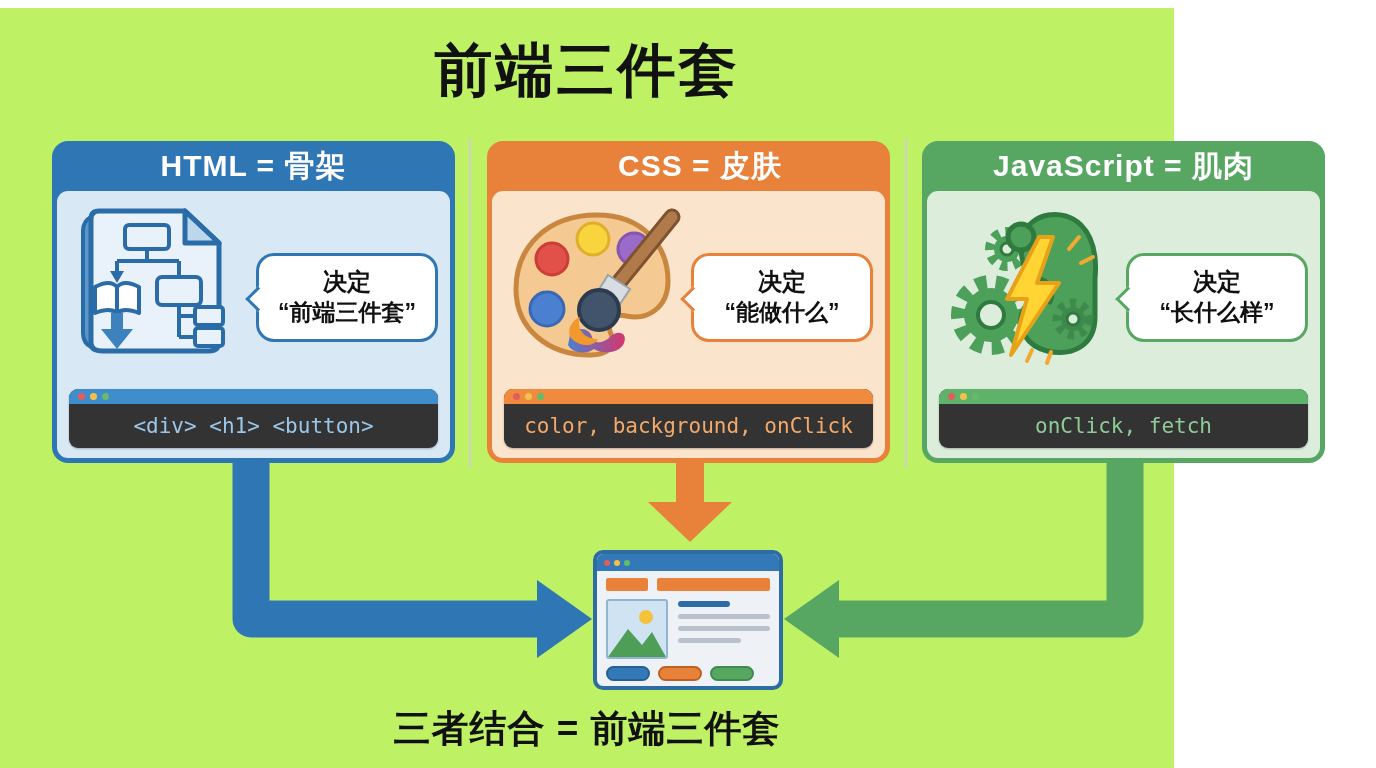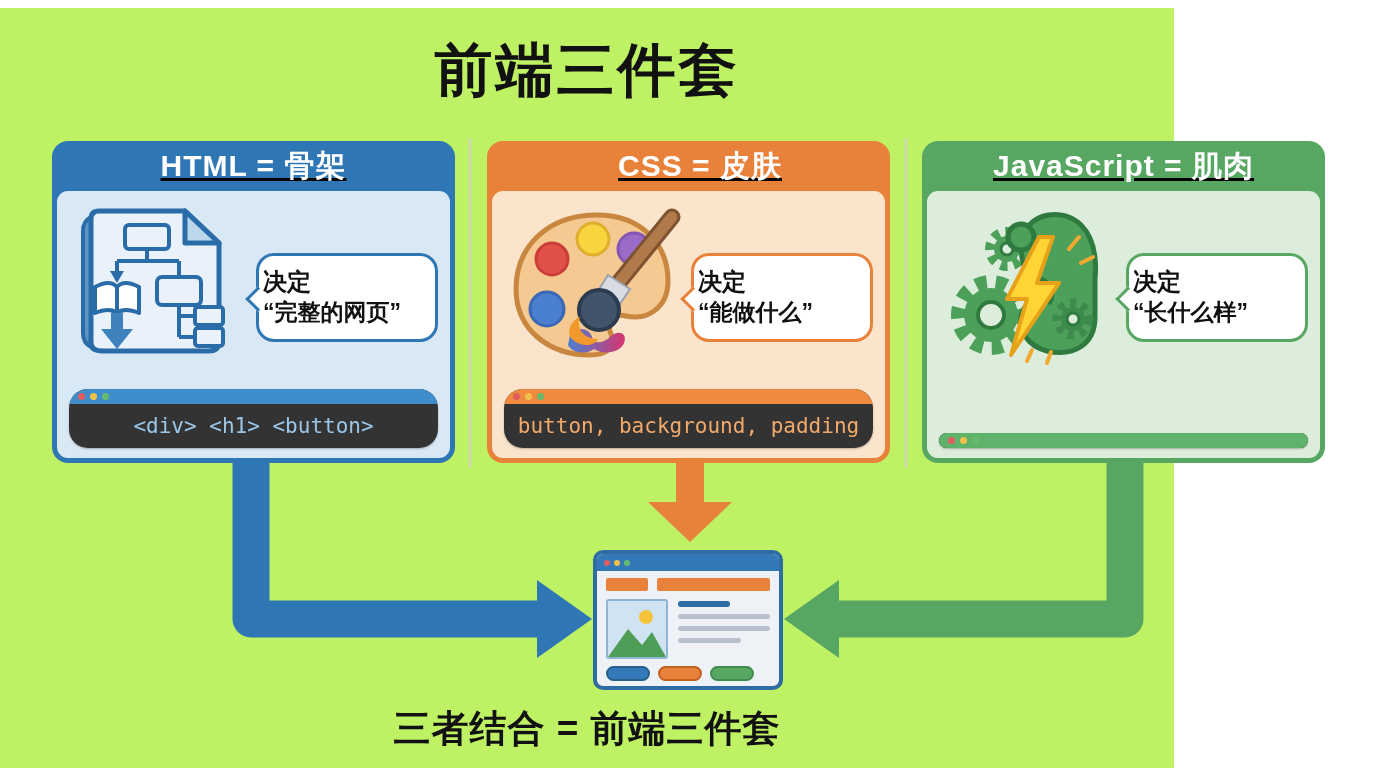--- a/index.html
+++ b/index.html
@@ -11,38 +11,38 @@
     font-size:58px; font-weight:800; color:#111; letter-spacing:3px; }
 
   .divider { position:absolute; top:130px; width:2px; height:330px; background:#cfcfcf; }
   .divider.d1 { left:469px; } .divider.d2 { left:905px; }
 
   
   .card { position:absolute; top:133px; width:403px; height:322px; border-radius:16px; }
   .card-html { --cmain:#2F76B5; --clight:#D8E8F5; --cbar:#3F8ECB; --ccode:#9CC6E8; left:52px; }
   .card-css  { --cmain:#E8813A; --clight:#FBE4CC; --cbar:#EF8A3F; --ccode:#F2A96A; left:487px;padding-left:23px; }
   .card-js   { --cmain:#57A763; --clight:#DCEDDC; --cbar:#5EB26A; --ccode:#8FCB96; left:922px; }
-  .card { background:var(--cmain);text-decoration:underline; }
+  .card { background:var(--cmain); }
   .card-header { height:50px; display:flex; align-items:center; justify-content:center;
     color:#fff; font-size:30px; font-weight:800; letter-spacing:1px; }
   .card-panel { position:absolute; top:50px; left:5px; right:5px; bottom:5px;
     background:var(--clight); border-radius:11px; }
 
   .illu { position:absolute; left:8px; top:6px; }
 
   .bubble { position:absolute; right:12px; top:62px; width:182px; background:#fff;
-    border:3.5px solid var(--cmain); border-radius:18px; 
+    border:3.5px solid var(--cmain); border-radius:18px; text-align:center;
     padding:11px 4px 12px; color:#111; }
   .bubble::before { content:''; position:absolute; left:-10px; top:34px; width:15px; height:15px;
     background:#fff; border-left:3.5px solid var(--cmain); border-bottom:3.5px solid var(--cmain);
     transform:rotate(45deg); }
   .bubble .b1 { font-size:24px; font-weight:800; line-height:30px; }
   .bubble .b2 { font-size:23px; font-weight:800; line-height:30px; }
 
-  .code-win { position:absolute; left:12px; right:12px; bottom:10px; border-radius:19px;
+  .code-win { position:absolute; left:12px; right:12px; bottom:10px; border-radius:9px;
     overflow:hidden; background:#333333; box-shadow:0 1px 2px rgba(0,0,0,.25); }
   .code-title { height:15px; background:var(--cbar); display:flex; align-items:center;
     gap:5px; padding-left:9px; }
   .dot { width:7px; height:7px; border-radius:50%; }
   .dot-r { background:#E25D5D; } .dot-y { background:#F3C04C; } .dot-g { background:#66BB6A; }
   .code-text { height:44px; display:flex; align-items:center; justify-content:center;
     font-family:"DejaVu Sans Mono","Liberation Mono",monospace; font-size:21px;
     color:var(--ccode); white-space:pre; }
 
   
@@ -114,21 +114,21 @@
           <rect x="130" y="131" width="28" height="18" rx="3" fill="#E9F1FA"></rect>
         </g>
         <polygon points="45,74 59,74 52,86" fill="#2A6CA8"></polygon>
         <path d="M30,90 Q45,82 52,90 L52,116 Q45,110 30,116 Z" fill="#FFFFFF" stroke="#2A6CA8" stroke-width="4" stroke-linejoin="round"></path>
         <path d="M74,90 Q59,82 52,90 L52,116 Q59,110 74,116 Z" fill="#FFFFFF" stroke="#2A6CA8" stroke-width="4" stroke-linejoin="round"></path>
         <rect x="46" y="116" width="12" height="18" fill="#3D81BD"></rect>
         <polygon points="36,132 68,132 52,152" fill="#3D81BD"></polygon>
       </svg>
       <div class="bubble">
         <div class="b1">决定</div>
-        <div class="b2">“完整的网页”</div>
+        <div class="b2">“前端三件套”</div>
       </div>
       <div class="code-win">
         <div class="code-title">
           <span class="dot dot-r"></span>
           <span class="dot dot-y"></span>
           <span class="dot dot-g"></span>
         </div>
         <div class="code-text">&lt;div&gt; &lt;h1&gt; &lt;button&gt;</div>
       </div>
     </div>
@@ -159,21 +159,21 @@
       <div class="bubble">
         <div class="b1">决定</div>
         <div class="b2">“能做什么”</div>
       </div>
       <div class="code-win">
         <div class="code-title">
           <span class="dot dot-r"></span>
           <span class="dot dot-y"></span>
           <span class="dot dot-g"></span>
         </div>
-        <div class="code-text">button, background, padding</div>
+        <div class="code-text">color, background, onClick</div>
       </div>
     </div>
   </div>
 
   <div class="card card-js">
     <div class="card-header">JavaScript = 肌肉</div>
     <div class="card-panel">
       <svg class="illu" width="195" height="172" viewBox="0 0 195 172">
         <circle cx="72" cy="52" r="17" fill="none" stroke="#4DA05A" stroke-width="10" stroke-dasharray="7 6"></circle>
         <circle cx="72" cy="52" r="13" fill="#4DA05A"></circle>
@@ -197,20 +197,21 @@
       <div class="bubble">
         <div class="b1">决定</div>
         <div class="b2">“长什么样”</div>
       </div>
       <div class="code-win">
         <div class="code-title">
           <span class="dot dot-r"></span>
           <span class="dot dot-y"></span>
           <span class="dot dot-g"></span>
         </div>
+        <div class="code-text">onClick, fetch</div>
       </div>
     </div>
   </div>
 
   <div class="browser">
     <div class="bw-bar">
       <span class="dot dot-r"></span>
       <span class="dot dot-y"></span>
       <span class="dot dot-g"></span>
     </div>

